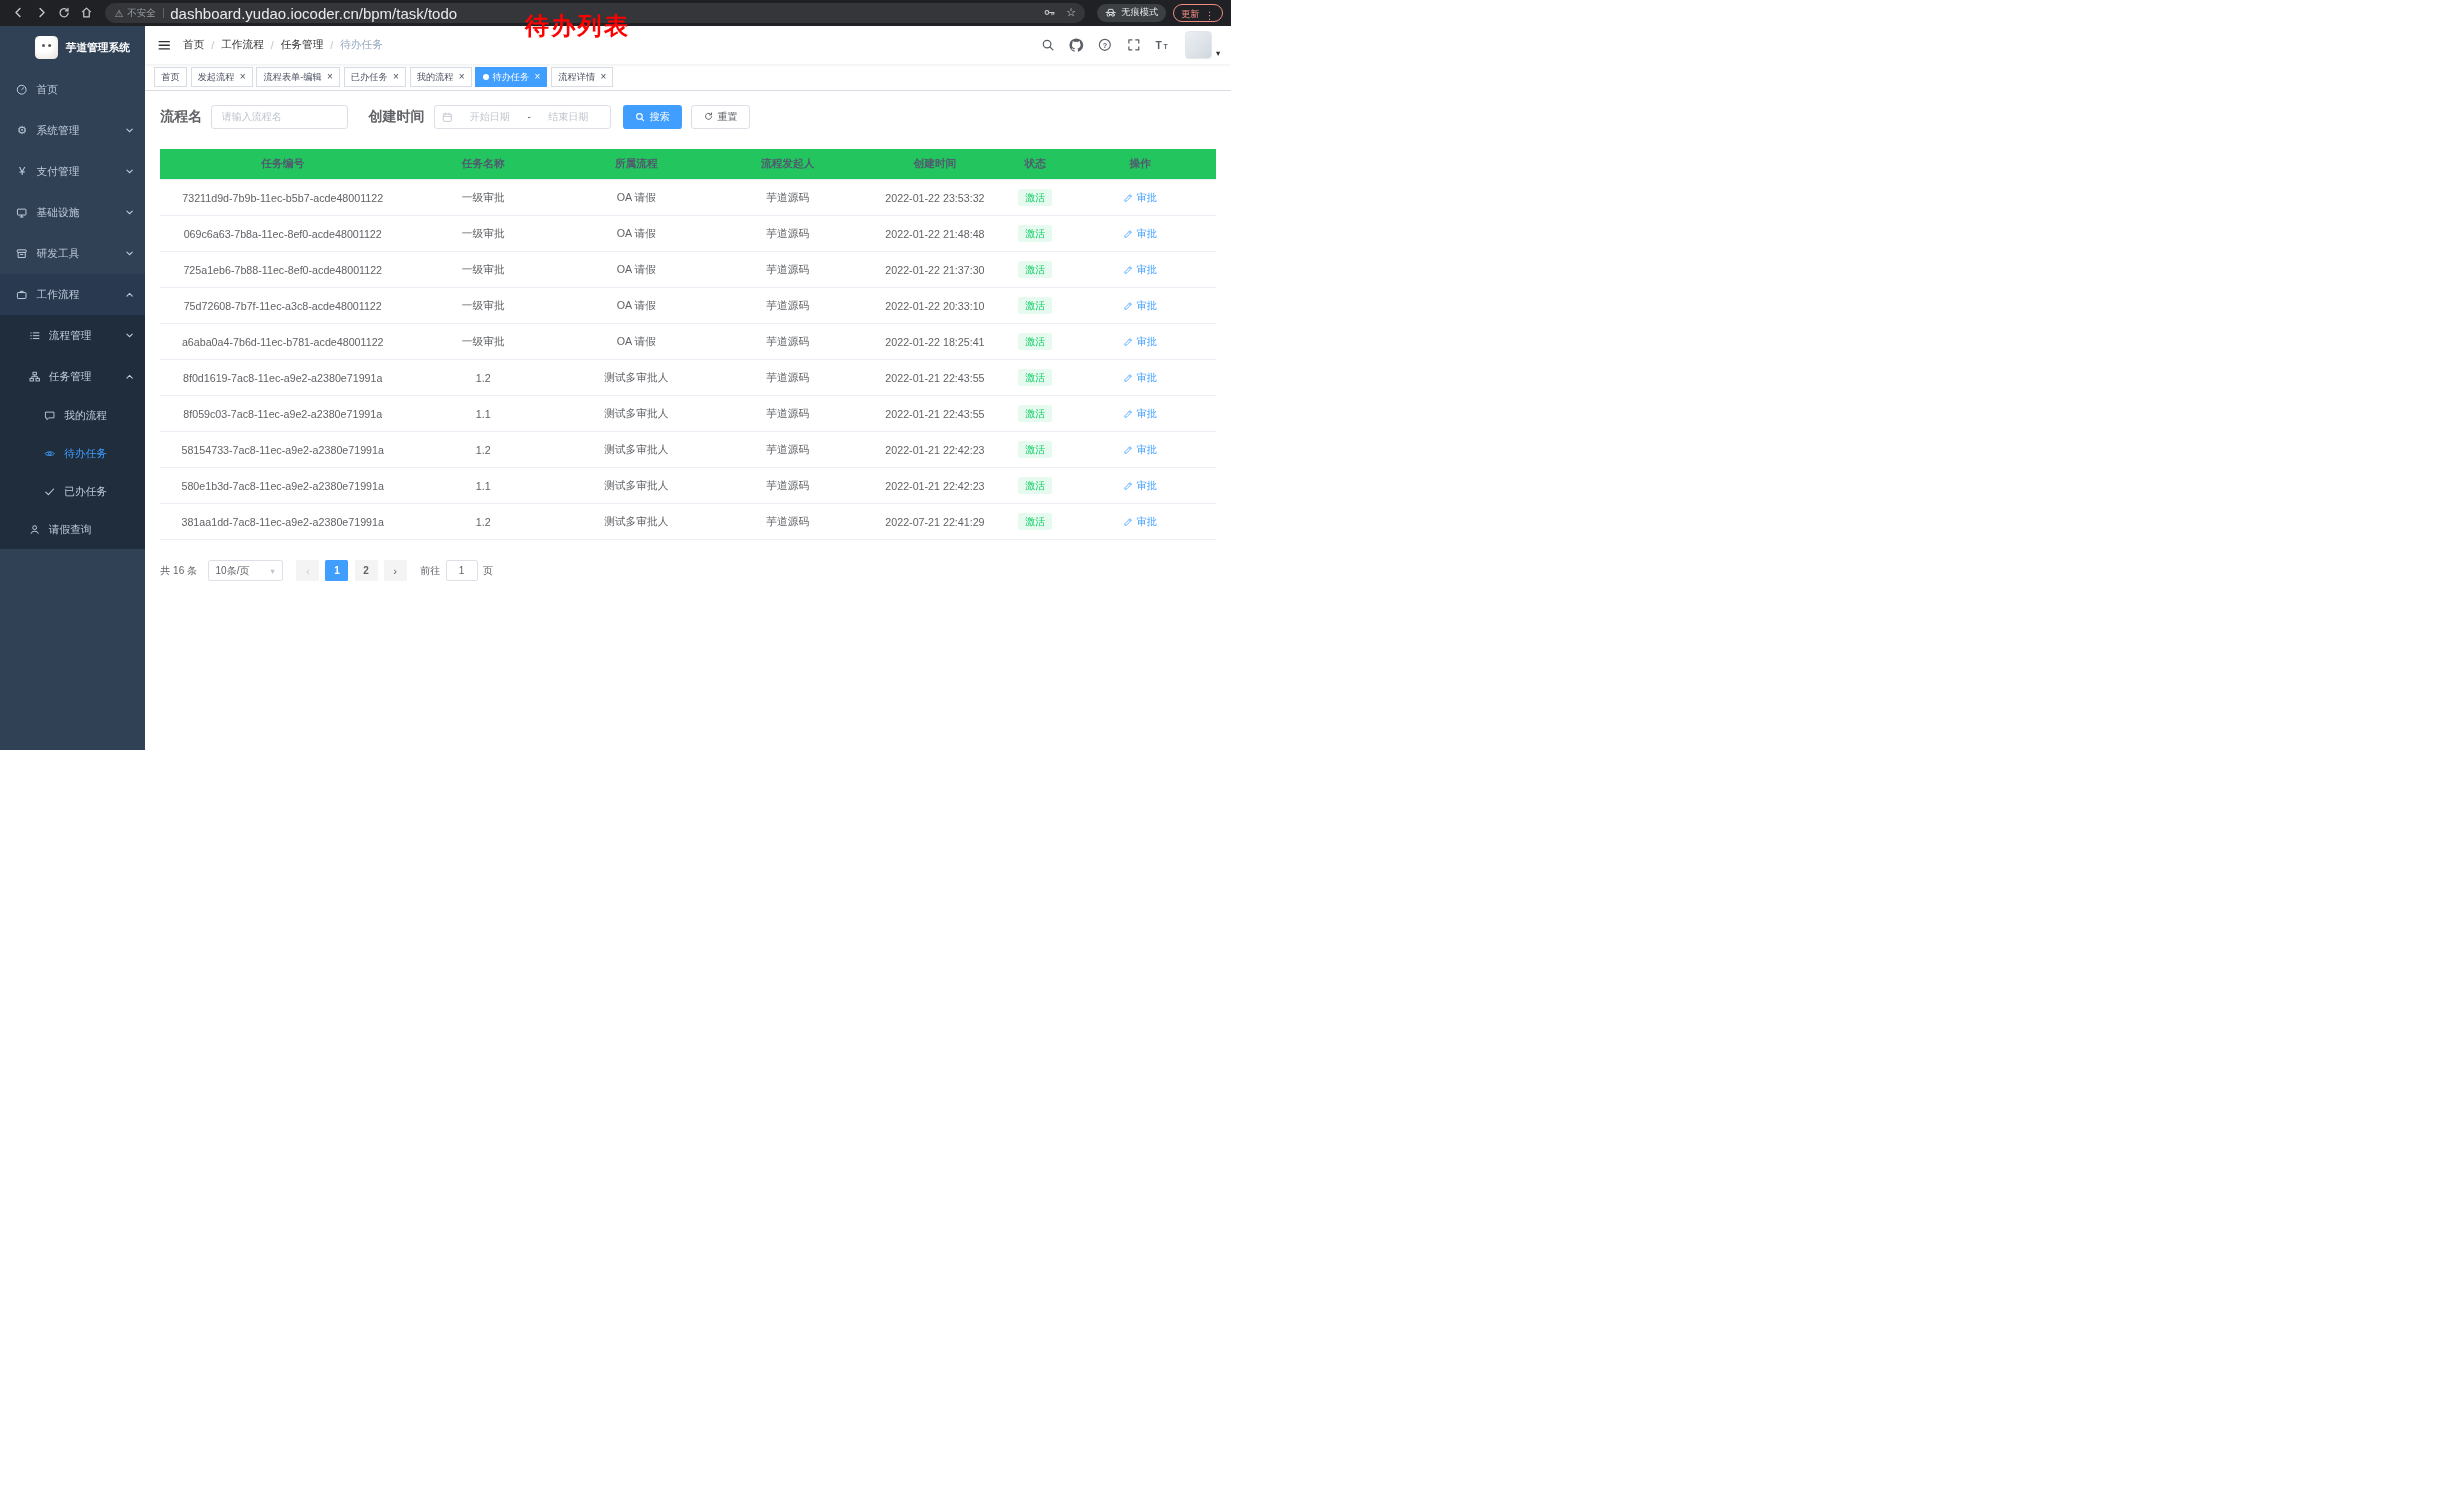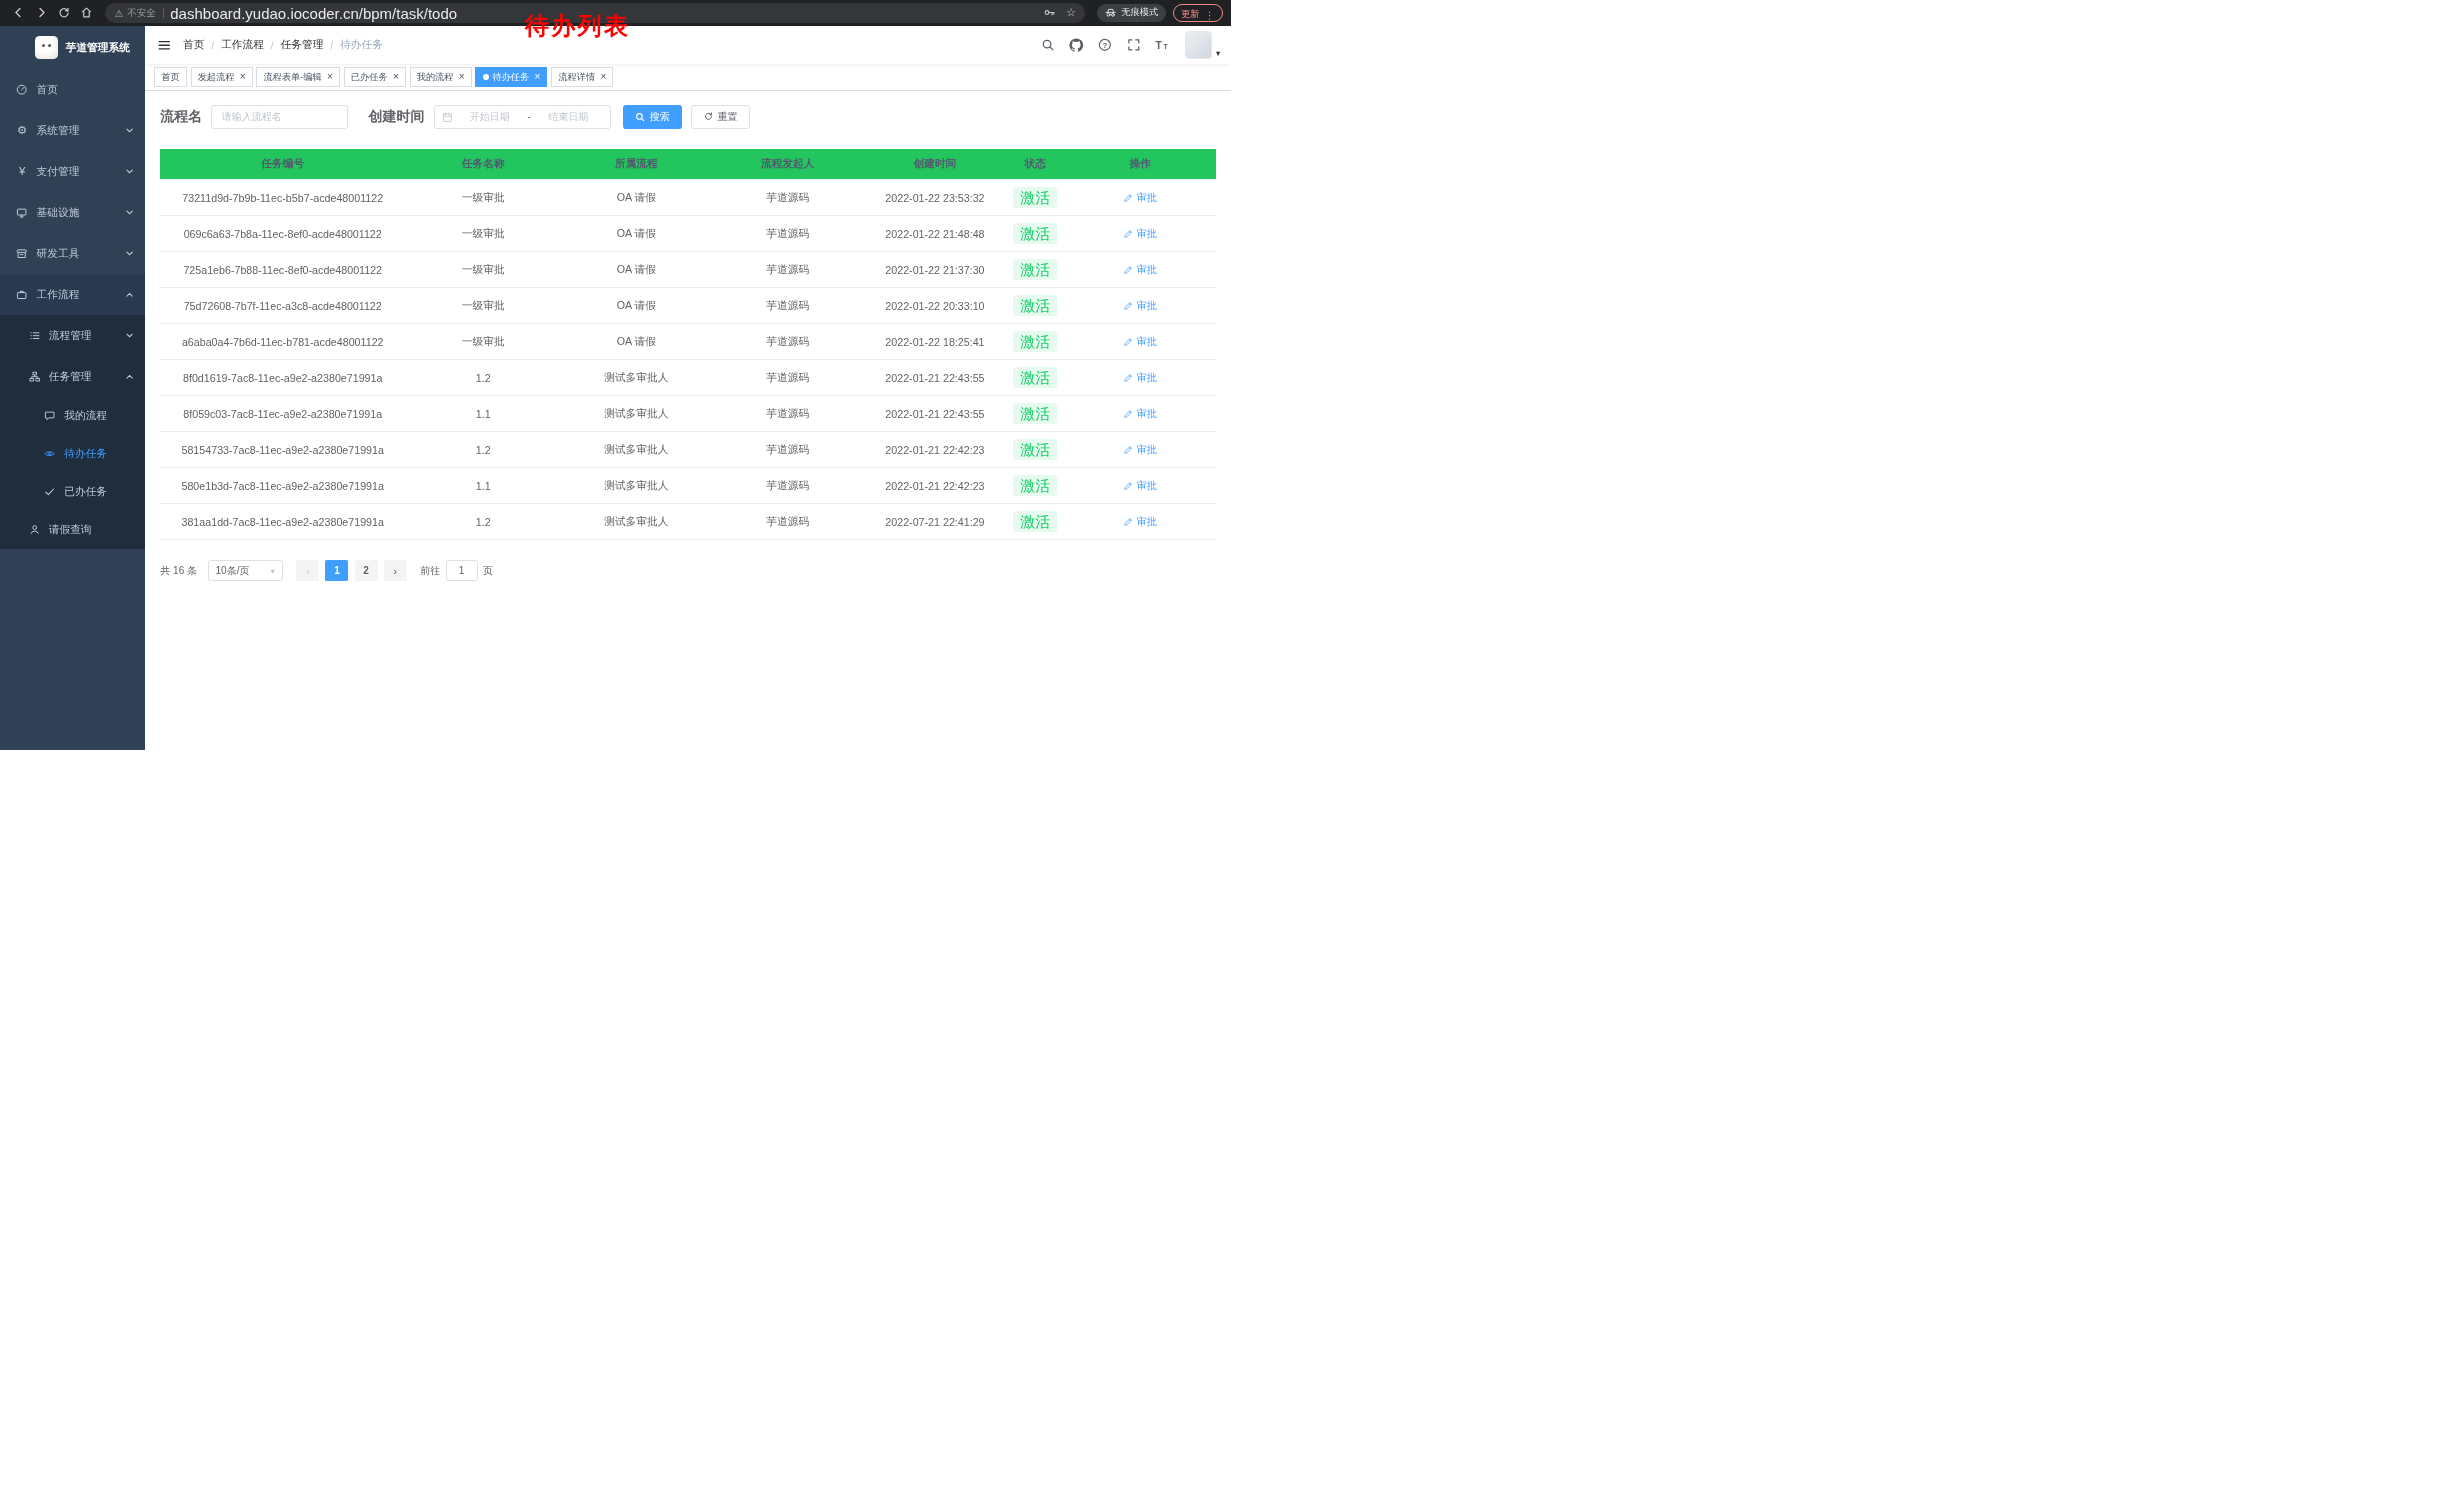--- a/index.html
+++ b/index.html
@@ -79,21 +79,21 @@
   .dr-part { flex:1; text-align:center; white-space:nowrap; }
   .dr-sep { color:#606266; flex:none; }
   .btn { height:24.4px; border-radius:3.1px; font-size:10px; display:inline-flex; align-items:center; gap:4.6px; padding:0 11.4px; cursor:pointer; border:0.8px solid transparent; font-family:inherit; }
   .btn-primary { background:#409eff; color:#fff; margin-right:9.2px; }
   .btn-plain { background:#fff; border-color:#dcdfe6; color:#606266; }
 
   
   table { width:100%; border-collapse:collapse; table-layout:fixed; font-size:10.7px; }
   thead th { background:#22c55e; color:#515a6e; font-weight:700; height:30.5px; text-align:center; border-bottom:0.8px solid #ebeef5; white-space:nowrap; }
   tbody td { height:36px; text-align:center; color:#606266; border-bottom:0.8px solid #ebeef5; white-space:nowrap; overflow:hidden; }
-  .status-tag { display:inline-block; background:#e7faf0; color:#13ce66; font-size:15px; padding:3.1px 6.9px; border-radius:2.3px; line-height:1; }
+  .status-tag { display:inline-block; background:#e7faf0; color:#13ce66; font-size:10px; padding:3.1px 6.9px; border-radius:2.3px; line-height:1; }
   .approve-link { color:#409eff; cursor:pointer; display:inline-flex; align-items:center; gap:3.1px; font-size:10.3px; text-decoration:none; }
 
   
   .pagination { display:flex; align-items:center; margin-top:20px; font-size:10px; color:#606266; gap:6.1px; }
   .pg-total { margin-right:4.6px; white-space:nowrap; }
   .pg-select { width:75px; height:21.4px; border:0.8px solid #dcdfe6; border-radius:2.3px; display:flex; align-items:center; justify-content:space-between; padding:0 6.9px; color:#606266; cursor:pointer; margin-right:7.6px; }
   .pg-caret { color:#c0c4cc; font-size:8.4px; line-height:1; }
   .pg-btn { min-width:23px; height:21.4px; background:#f4f4f5; border-radius:1.5px; display:flex; align-items:center; justify-content:center; cursor:pointer; font-size:11.4px; color:#606266; }
   .pg-btn.disabled { color:#c7ccd4; cursor:default; }
   .pg-pages { display:flex; align-items:center; gap:6.1px; }

